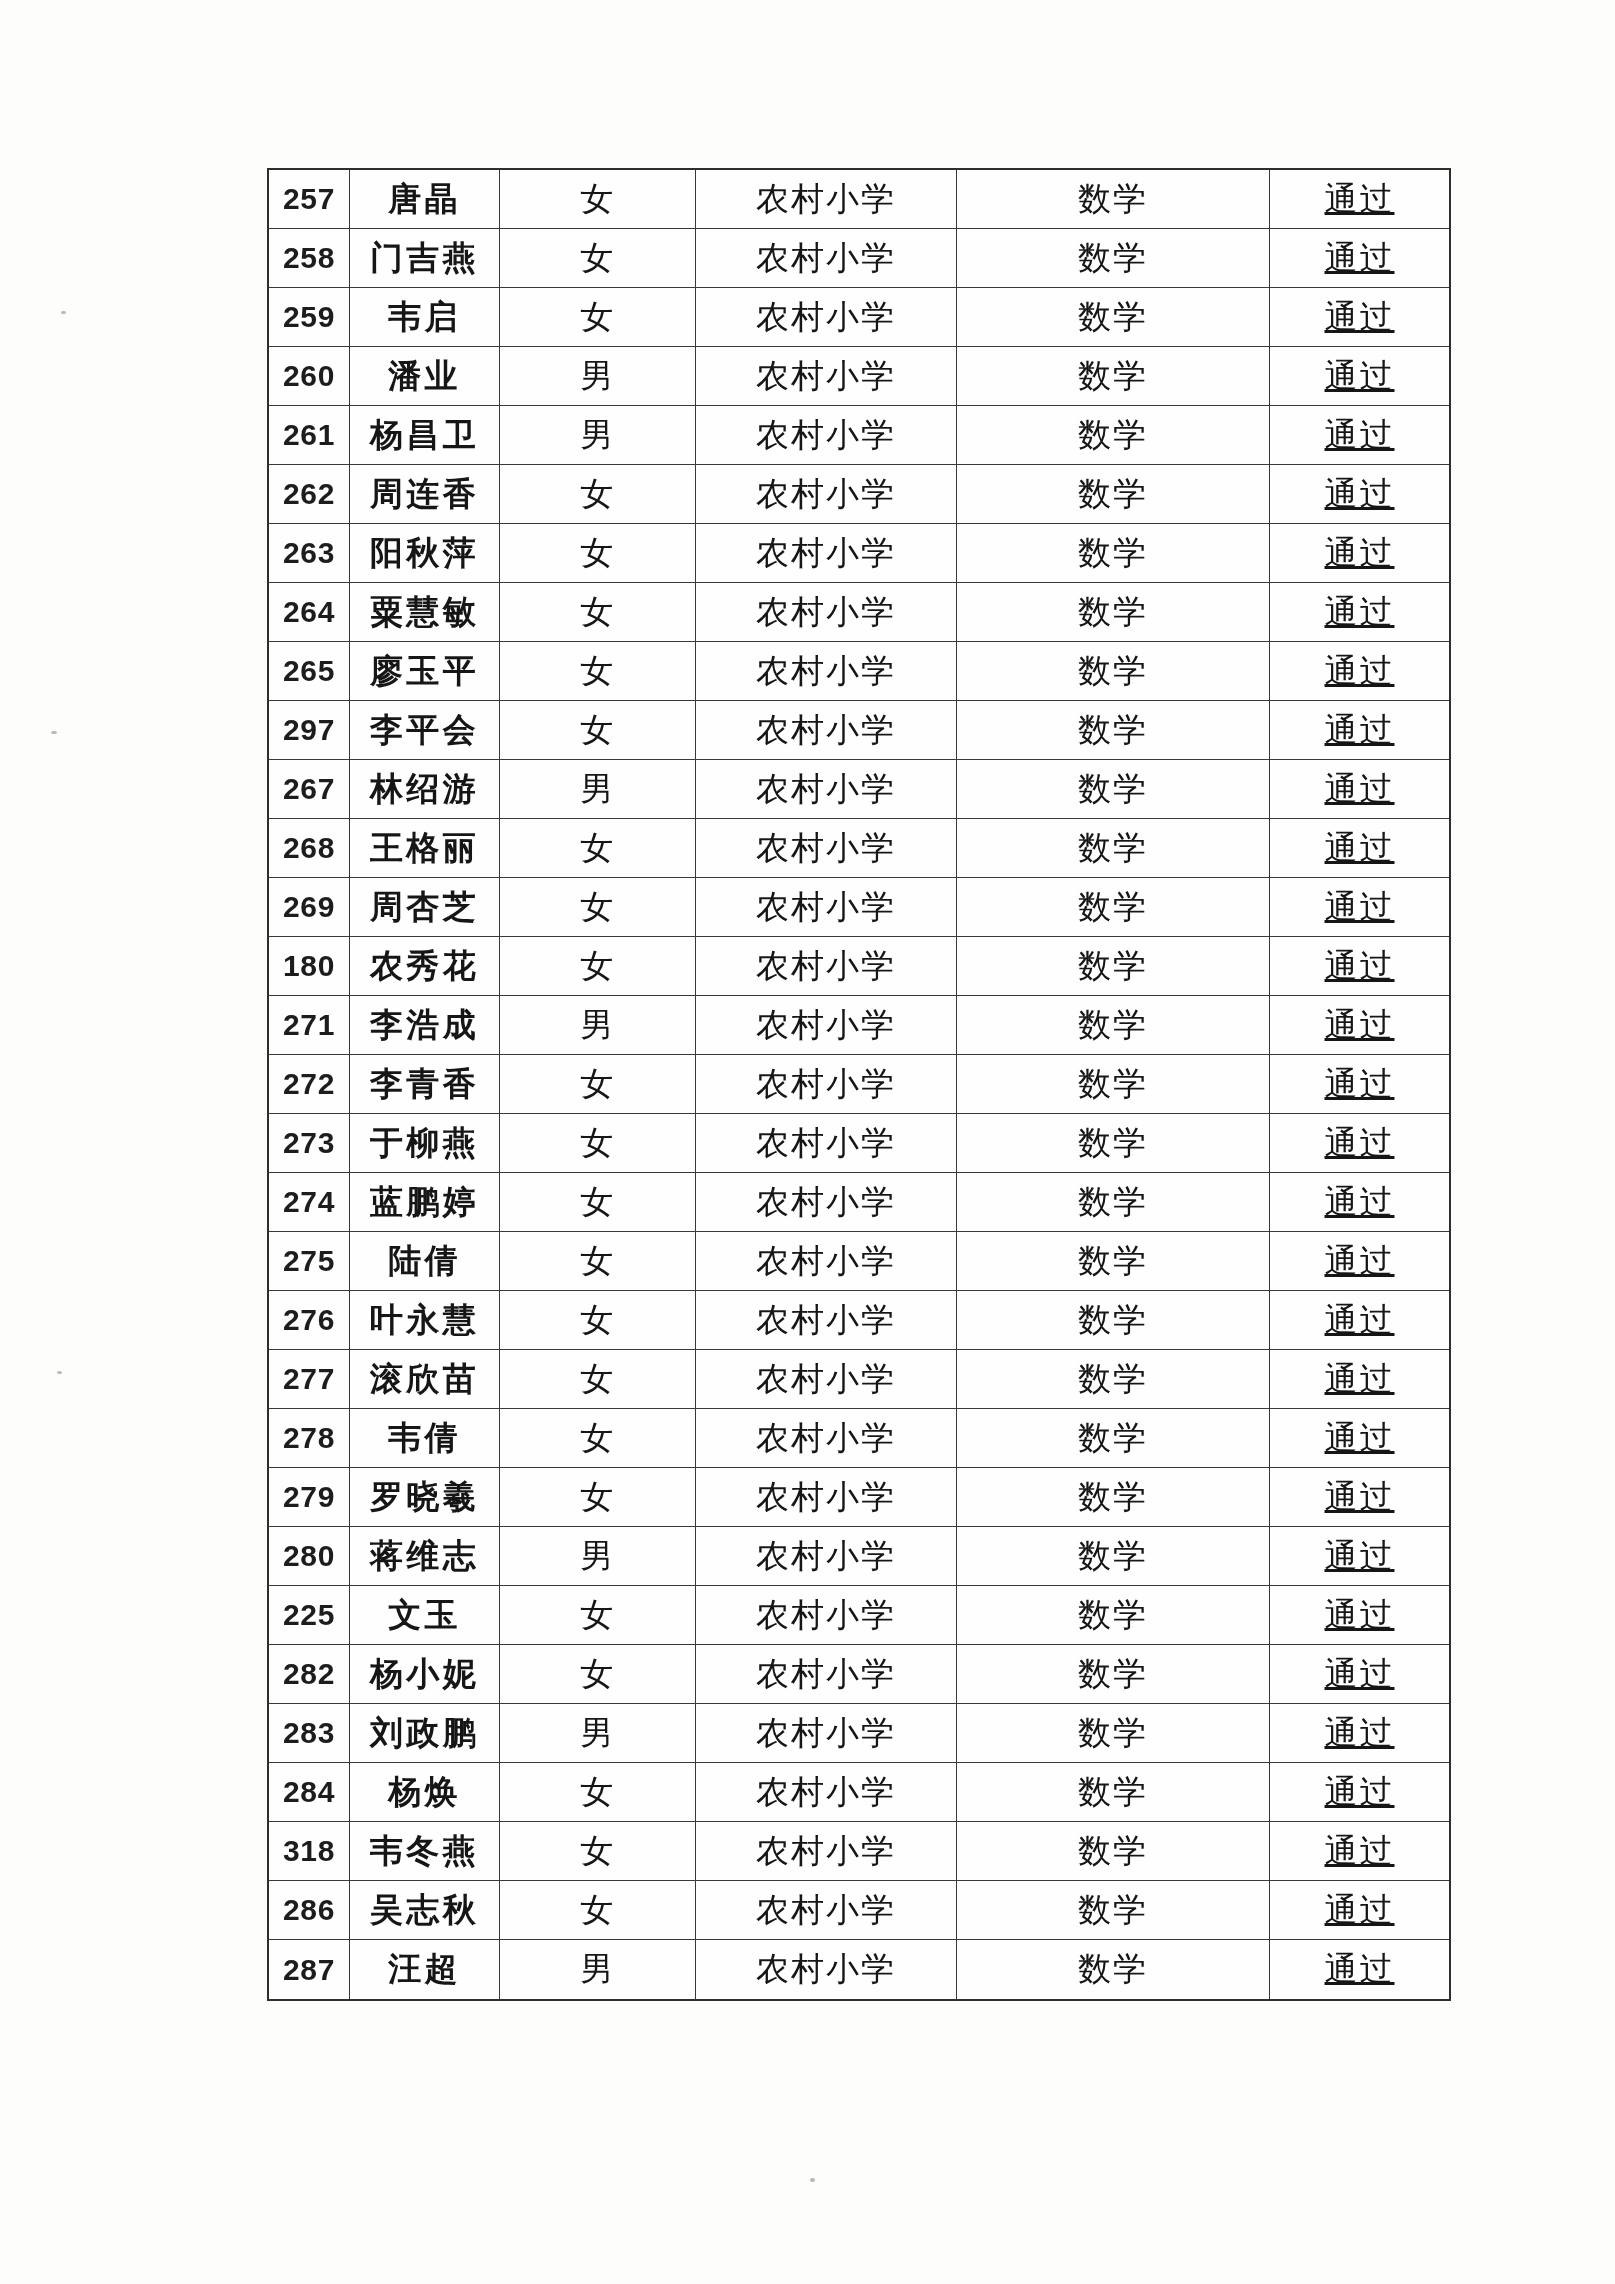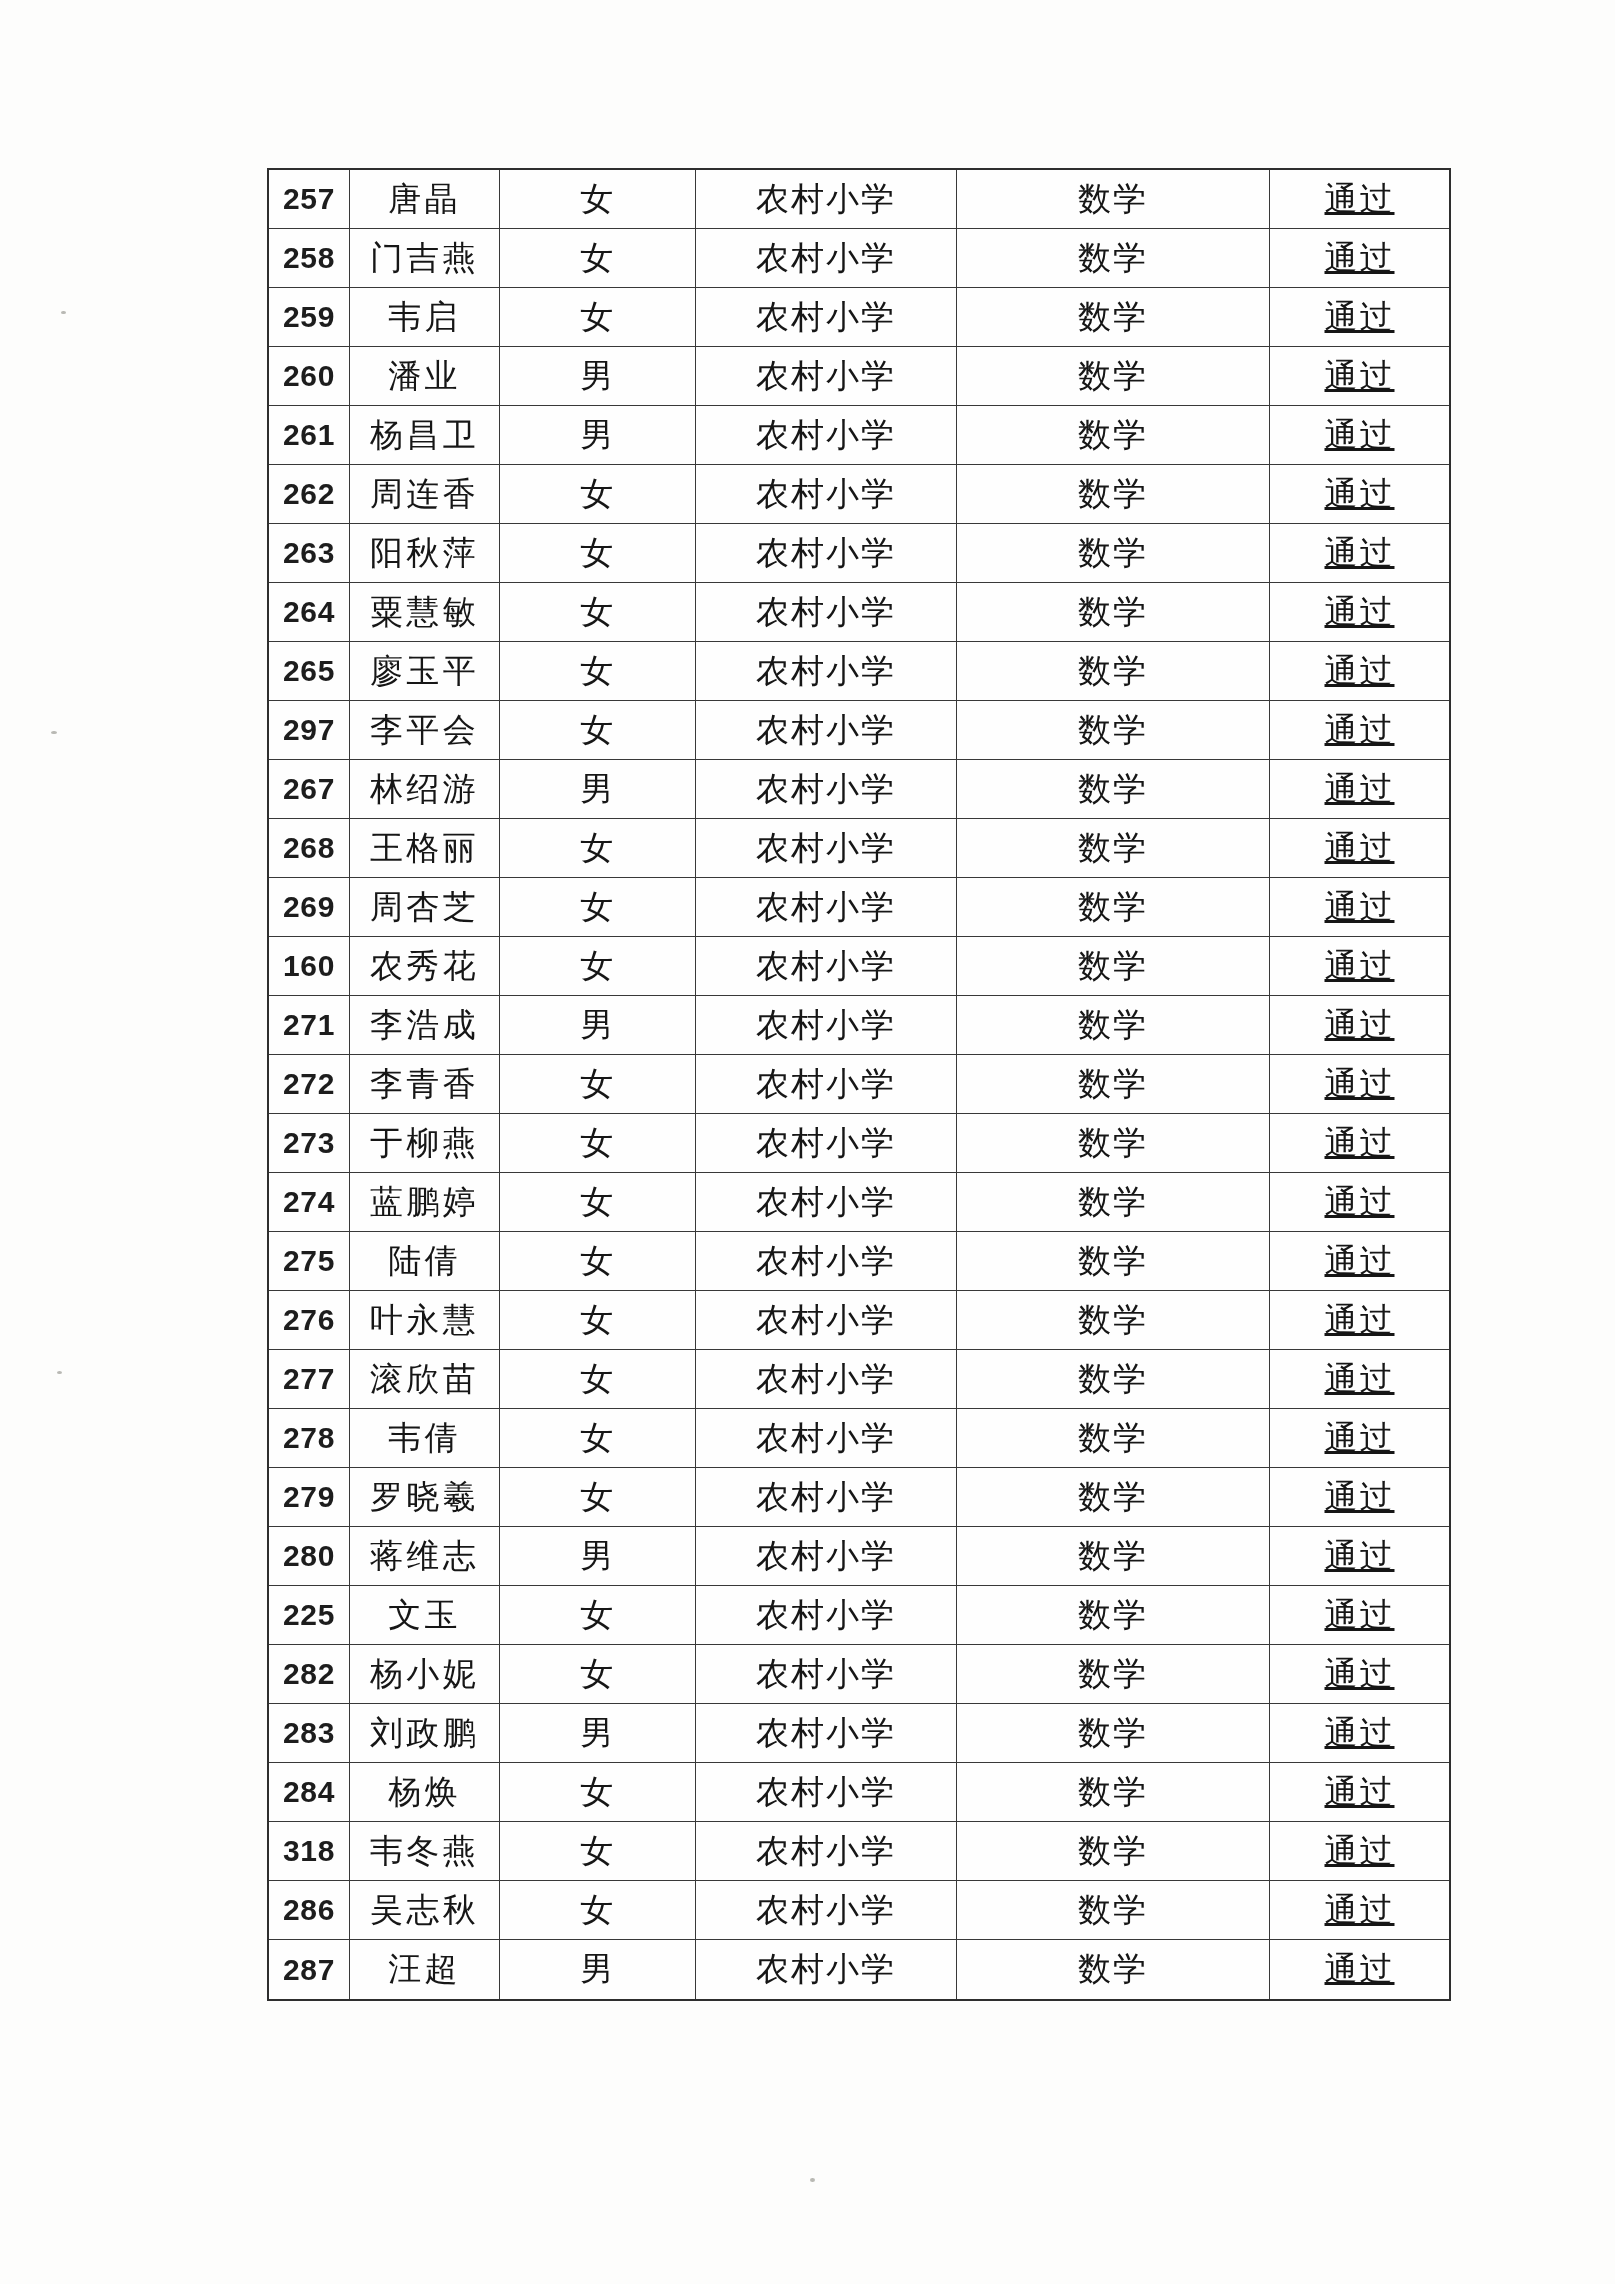--- a/index.html
+++ b/index.html
@@ -39,21 +39,21 @@
   }
   .cell:nth-child(6n) { border-right: none; text-decoration: underline; }
   .cell:nth-last-child(-n+6) { border-bottom: none; }
   .cell.number {
     font-family: "Liberation Sans", sans-serif;
     font-weight: 700;
     font-size: 30px;
     letter-spacing: 0.7px;
     color: #1d1d1d;
   }
-  .cell.name   { letter-spacing: 3.3px; }
+  .cell.name   { letter-spacing: 3.3px; font-weight: bold; }
   .cell.school { letter-spacing: 2px; }
   .cell.subject{ letter-spacing: 2px; }
   .cell.result { letter-spacing: 2px; }
 
   
   .speck {
     position: absolute;
     background: #b9b9b4;
     border-radius: 50%;
   }
@@ -138,21 +138,21 @@
       <div class="cell gender">女</div>
       <div class="cell school">农村小学</div>
       <div class="cell subject">数学</div>
       <div class="cell result">通过</div>
       <div class="cell number">269</div>
       <div class="cell name">周杏芝</div>
       <div class="cell gender">女</div>
       <div class="cell school">农村小学</div>
       <div class="cell subject">数学</div>
       <div class="cell result">通过</div>
-      <div class="cell number">160</div>
+      <div class="cell number">180</div>
       <div class="cell name">农秀花</div>
       <div class="cell gender">女</div>
       <div class="cell school">农村小学</div>
       <div class="cell subject">数学</div>
       <div class="cell result">通过</div>
       <div class="cell number">271</div>
       <div class="cell name">李浩成</div>
       <div class="cell gender">男</div>
       <div class="cell school">农村小学</div>
       <div class="cell subject">数学</div>

